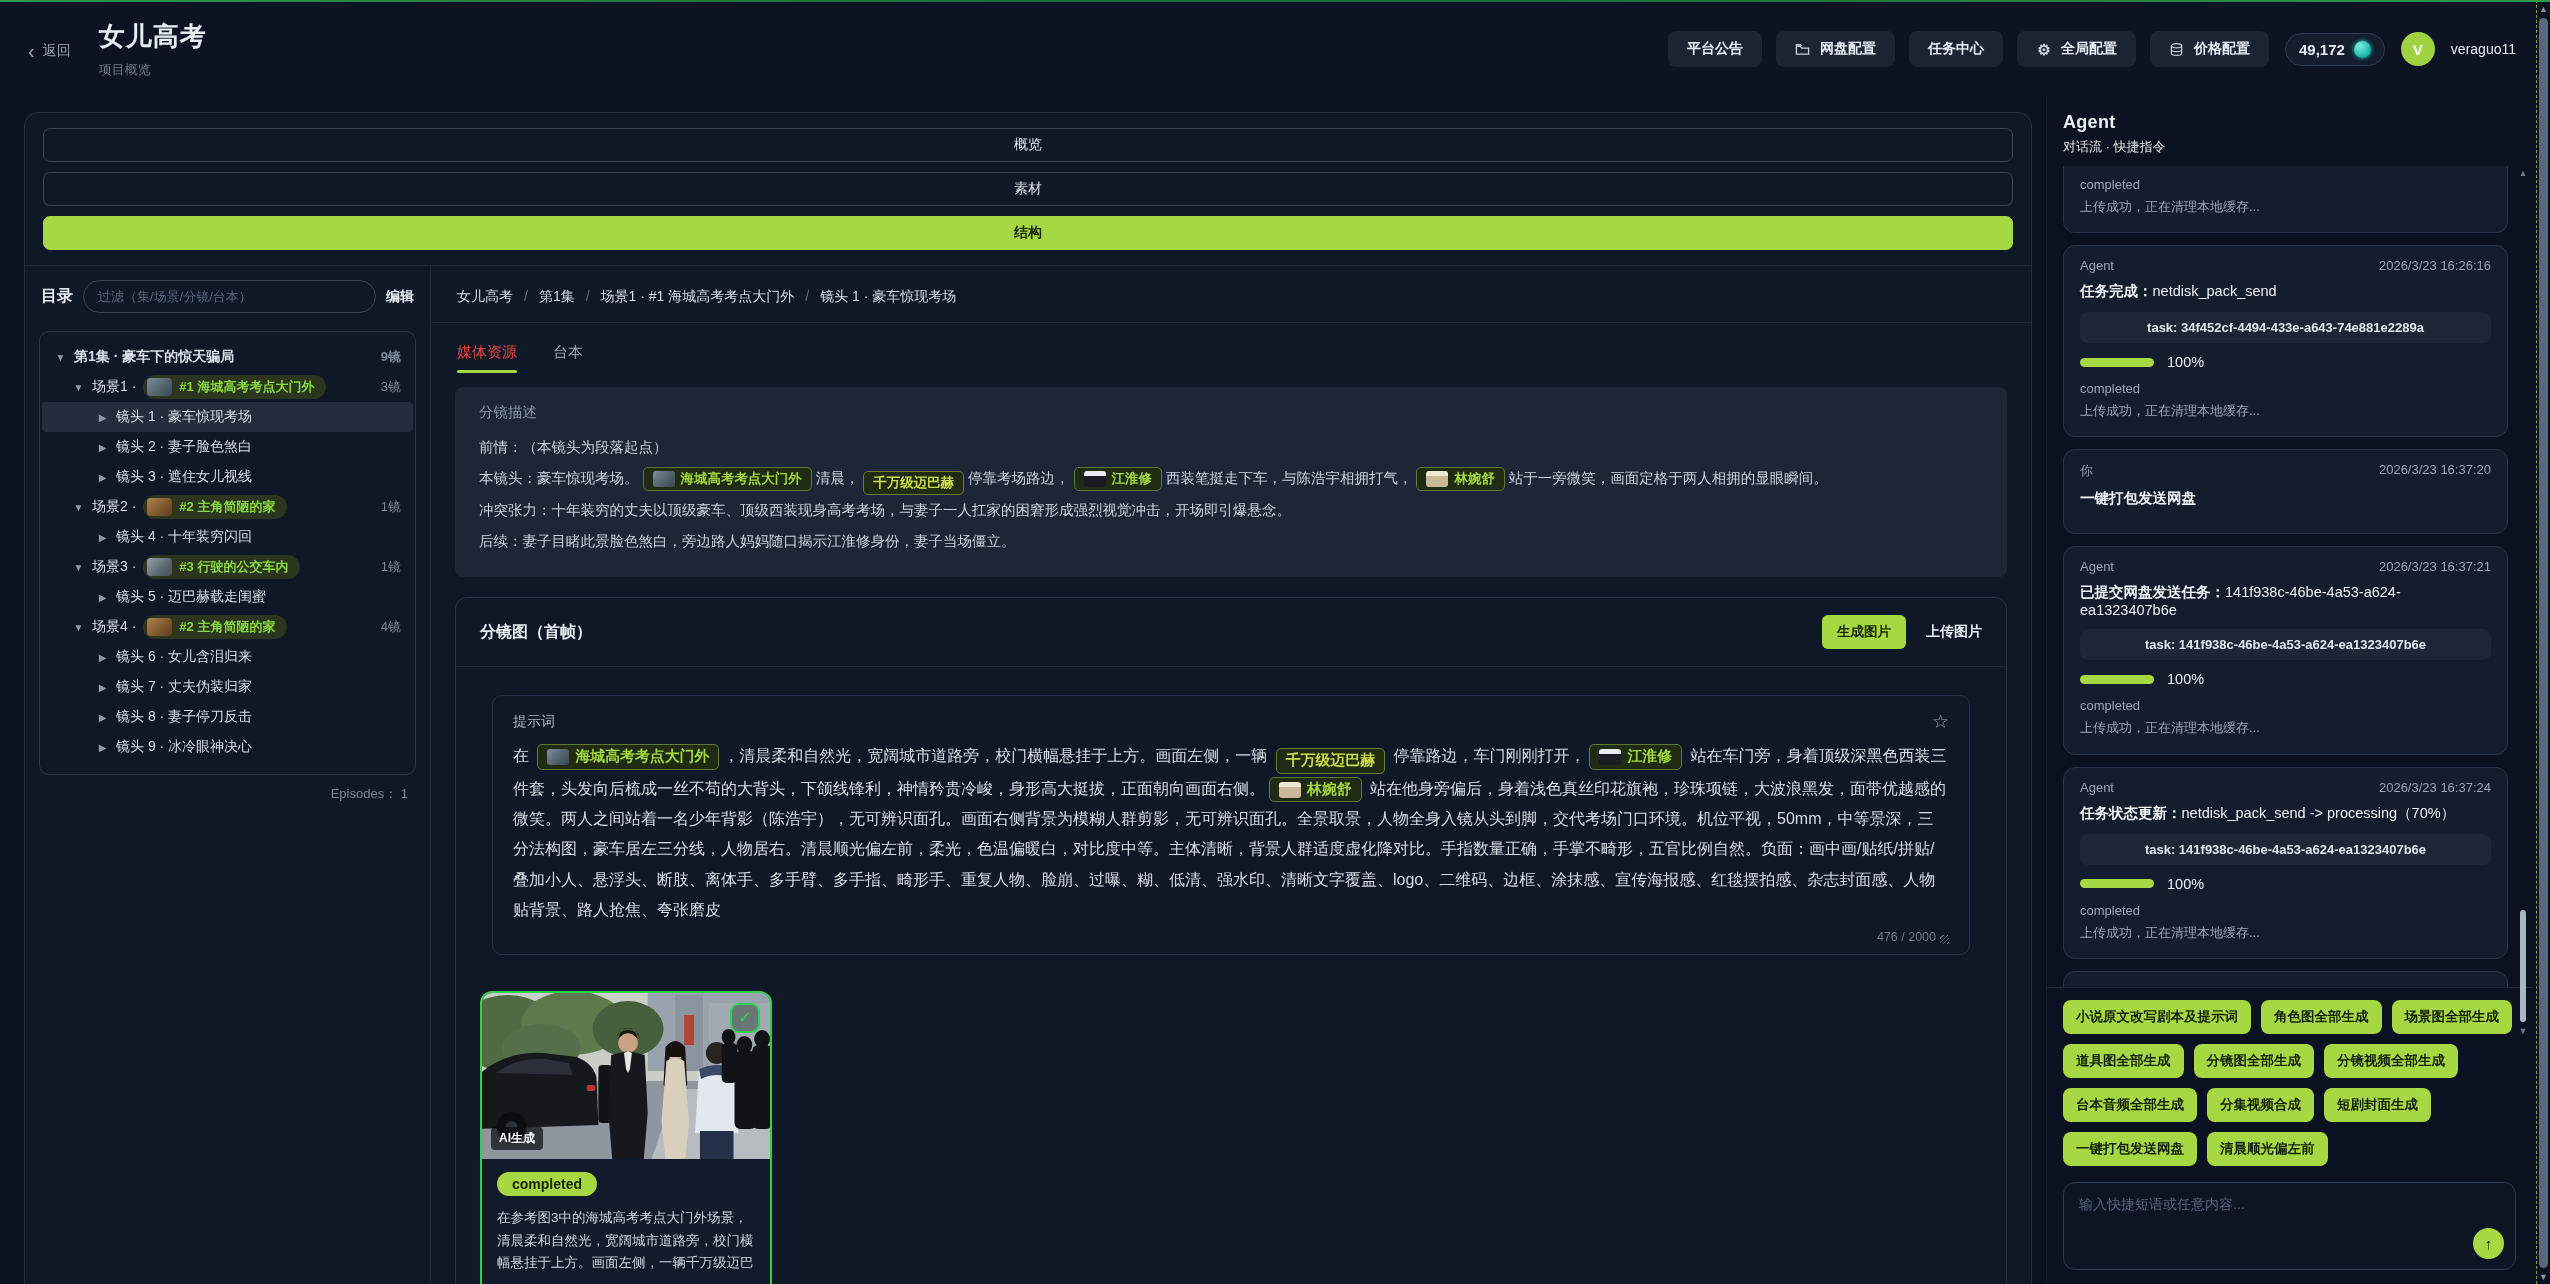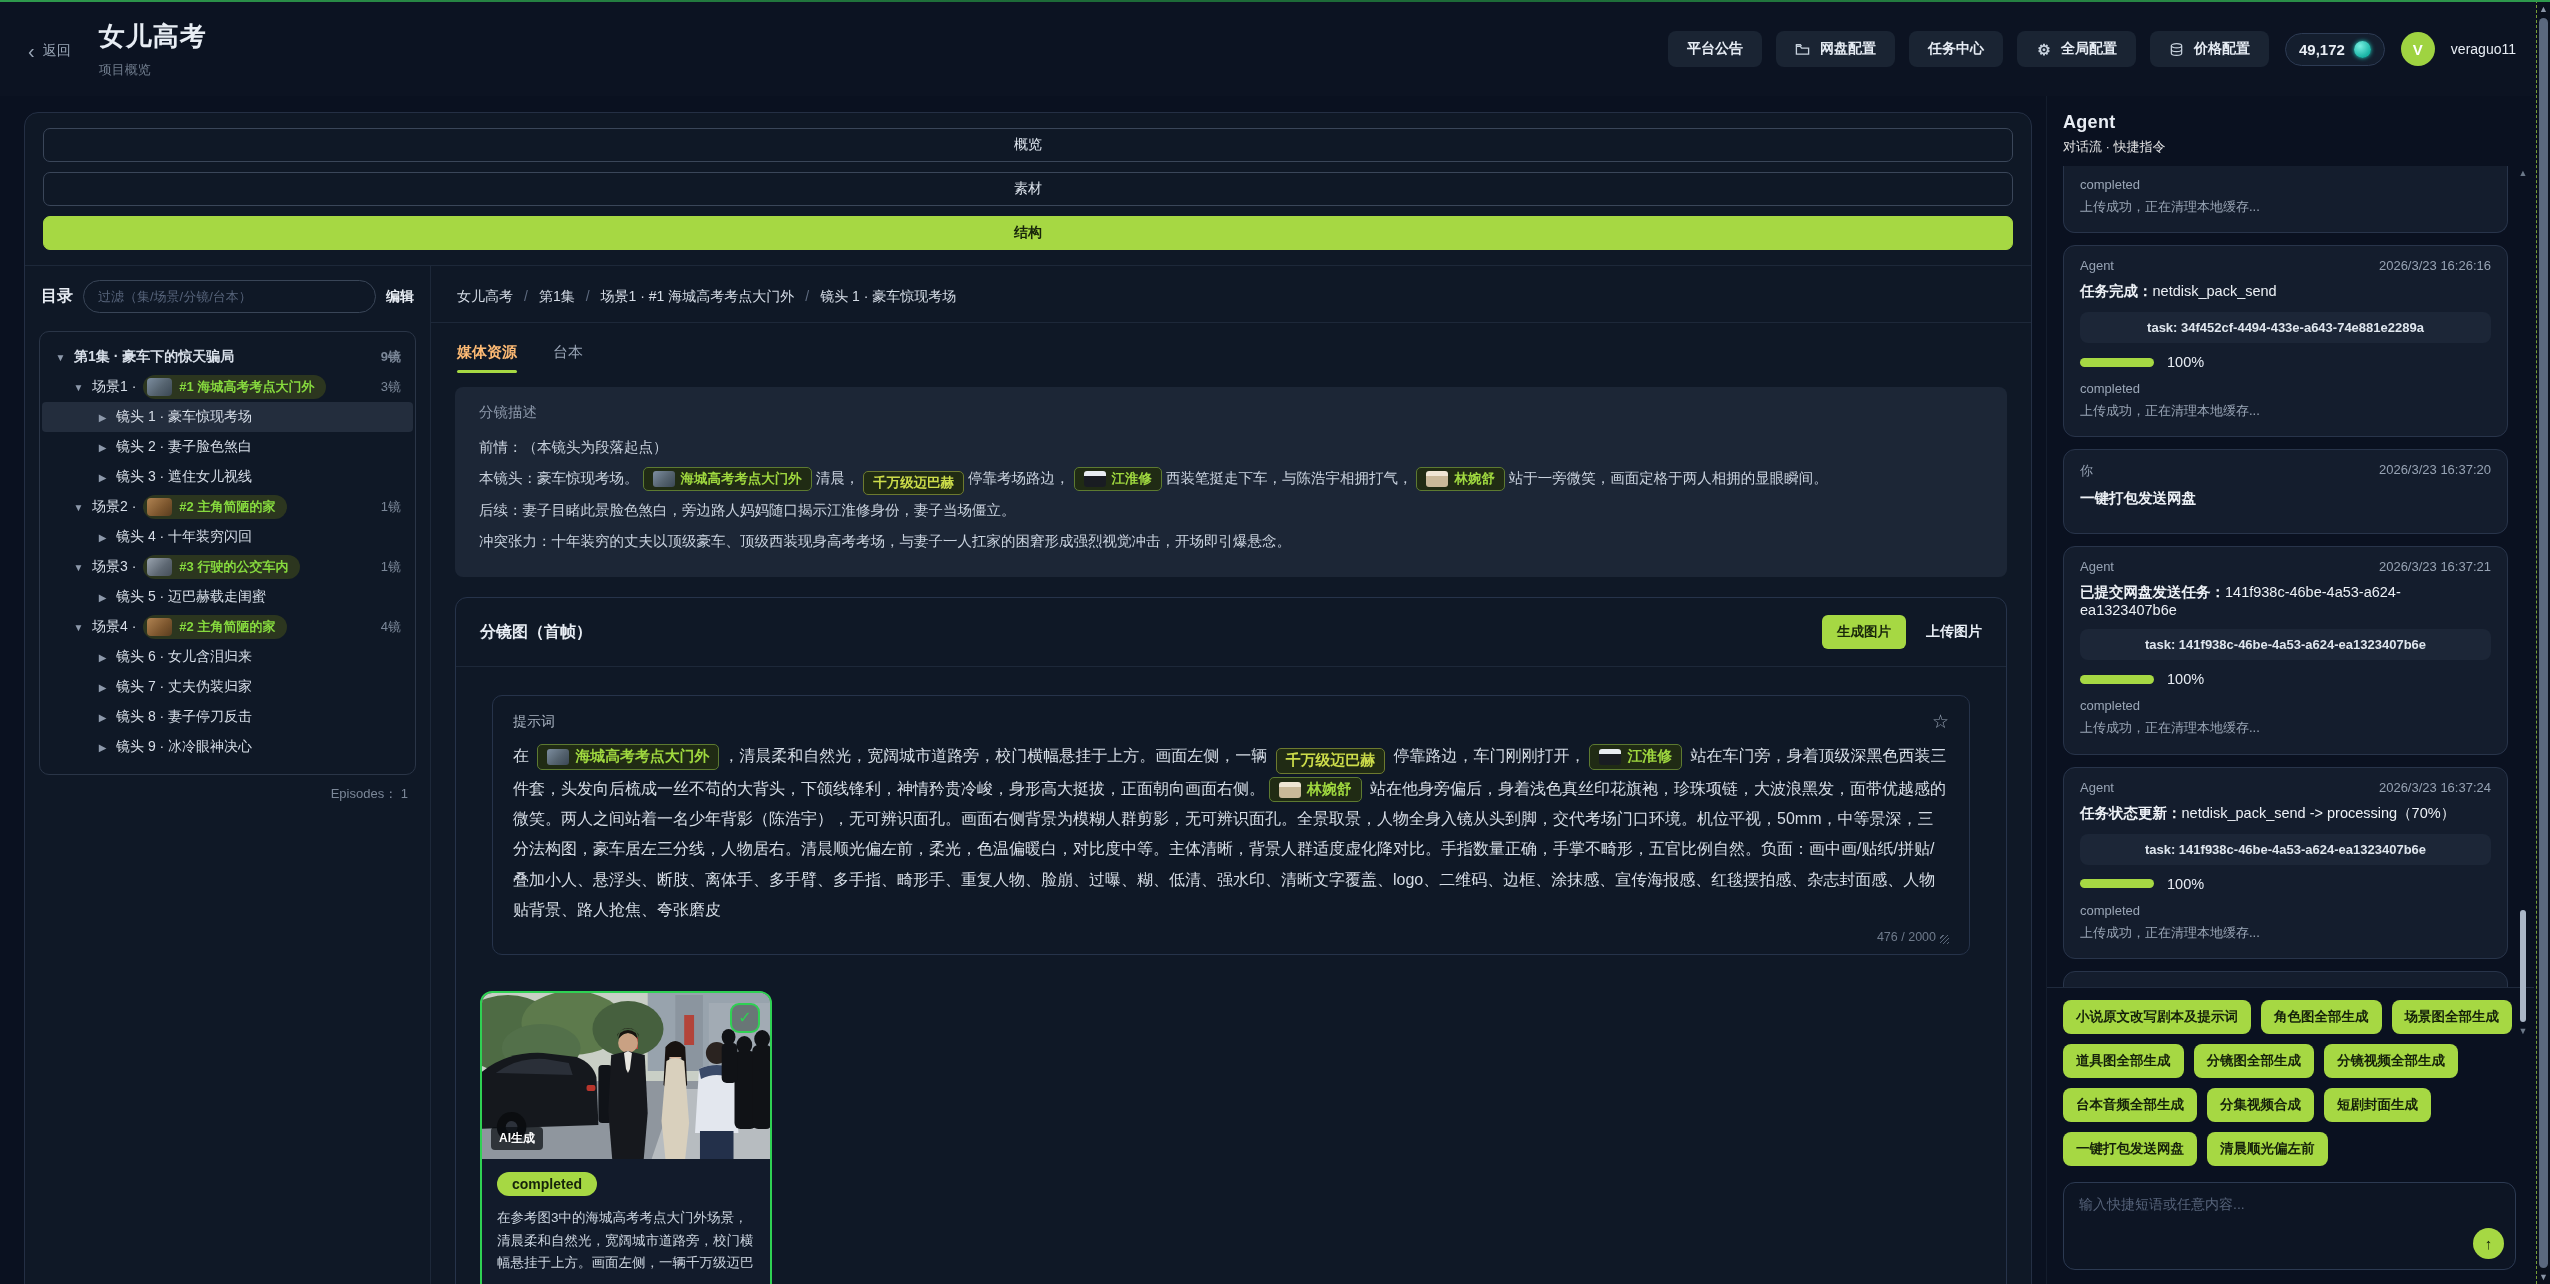--- a/index.html
+++ b/index.html
@@ -62,21 +62,21 @@
   .t-bus { background:linear-gradient(135deg,#9aa4af 0%,#5d6772 60%,#464f59 100%); }
   .t-suit { background:linear-gradient(180deg,#e8ecf1 0 32%,#191c22 32%); }
   .t-dress { background:linear-gradient(180deg,#efe6d4 0 30%,#c9b999 30%); }
 
   
   .main-col { flex:1; min-width:0; display:flex; flex-direction:column; }
   .breadcrumb { padding:22px 26px 16px; font-size:14px; color:#d6dde7; border-bottom:1px solid #1d2839; }
   .breadcrumb .sep { color:#5e6b80; margin:0 11px; }
   .main-tabs { display:flex; gap:36px; padding:20px 26px 0; }
   .mtab { font-size:15px; color:#97a3b4; padding-bottom:11px; position:relative; cursor:pointer; }
-  .mtab.active { color:#fdba74; font-weight:bold; }
+  .mtab.active { color:#ef4444; font-weight:normal; }
   .mtab.active::after { content:""; position:absolute; left:0; right:0; bottom:0; height:3px; border-radius:3px; background:#a6d843; }
 
   .desc-box { margin:14px 24px 0; background:#1c2636; border-radius:8px; padding:16px 24px 20px; }
   .desc-title { color:#8d99ab; font-size:14.5px; margin-bottom:10px; }
   .desc-line { font-size:14.5px; color:#c9d2de; line-height:2.15; }
 
   .chip { display:inline-flex; align-items:center; gap:6px; background:#202b14; border:1px solid #5d7a31; border-radius:5px; padding:1px 9px; margin:0 4px; vertical-align:-4px; line-height:1.45; }
   .chip .cthumb { width:22px; height:16px; border-radius:3px; flex:0 0 auto; }
   .chip .clabel { color:#9fd83f; font-weight:bold; font-size:.93em; white-space:nowrap; }
   .chip.yellow .clabel { color:#cddd4a; }
@@ -308,22 +308,22 @@
                   <span class="clabel">海城高考考点大门外</span>
                 </span>清晨，<span class="chip yellow">
                   <span class="clabel">千万级迈巴赫</span>
                 </span>停靠考场路边，<span class="chip">
                   <span class="cthumb t-suit"></span>
                   <span class="clabel">江淮修</span>
                 </span>西装笔挺走下车，与陈浩宇相拥打气，<span class="chip">
                   <span class="cthumb t-dress"></span>
                   <span class="clabel">林婉舒</span>
                 </span>站于一旁微笑，画面定格于两人相拥的显眼瞬间。</div>
+              <div class="desc-line">冲突张力：十年装穷的丈夫以顶级豪车、顶级西装现身高考考场，与妻子一人扛家的困窘形成强烈视觉冲击，开场即引爆悬念。</div>
               <div class="desc-line">后续：妻子目睹此景脸色煞白，旁边路人妈妈随口揭示江淮修身份，妻子当场僵立。</div>
-              <div class="desc-line">冲突张力：十年装穷的丈夫以顶级豪车、顶级西装现身高考考场，与妻子一人扛家的困窘形成强烈视觉冲击，开场即引爆悬念。</div>
             </div>
         </div>
 
         <div class="sb-panel">
           <div class="sb-head">
             <div class="sb-title">分镜图（首帧）</div>
             <div class="sb-actions">
               <button class="btn-green">生成图片</button>
               <button class="btn-text">上传图片</button>
             </div>

